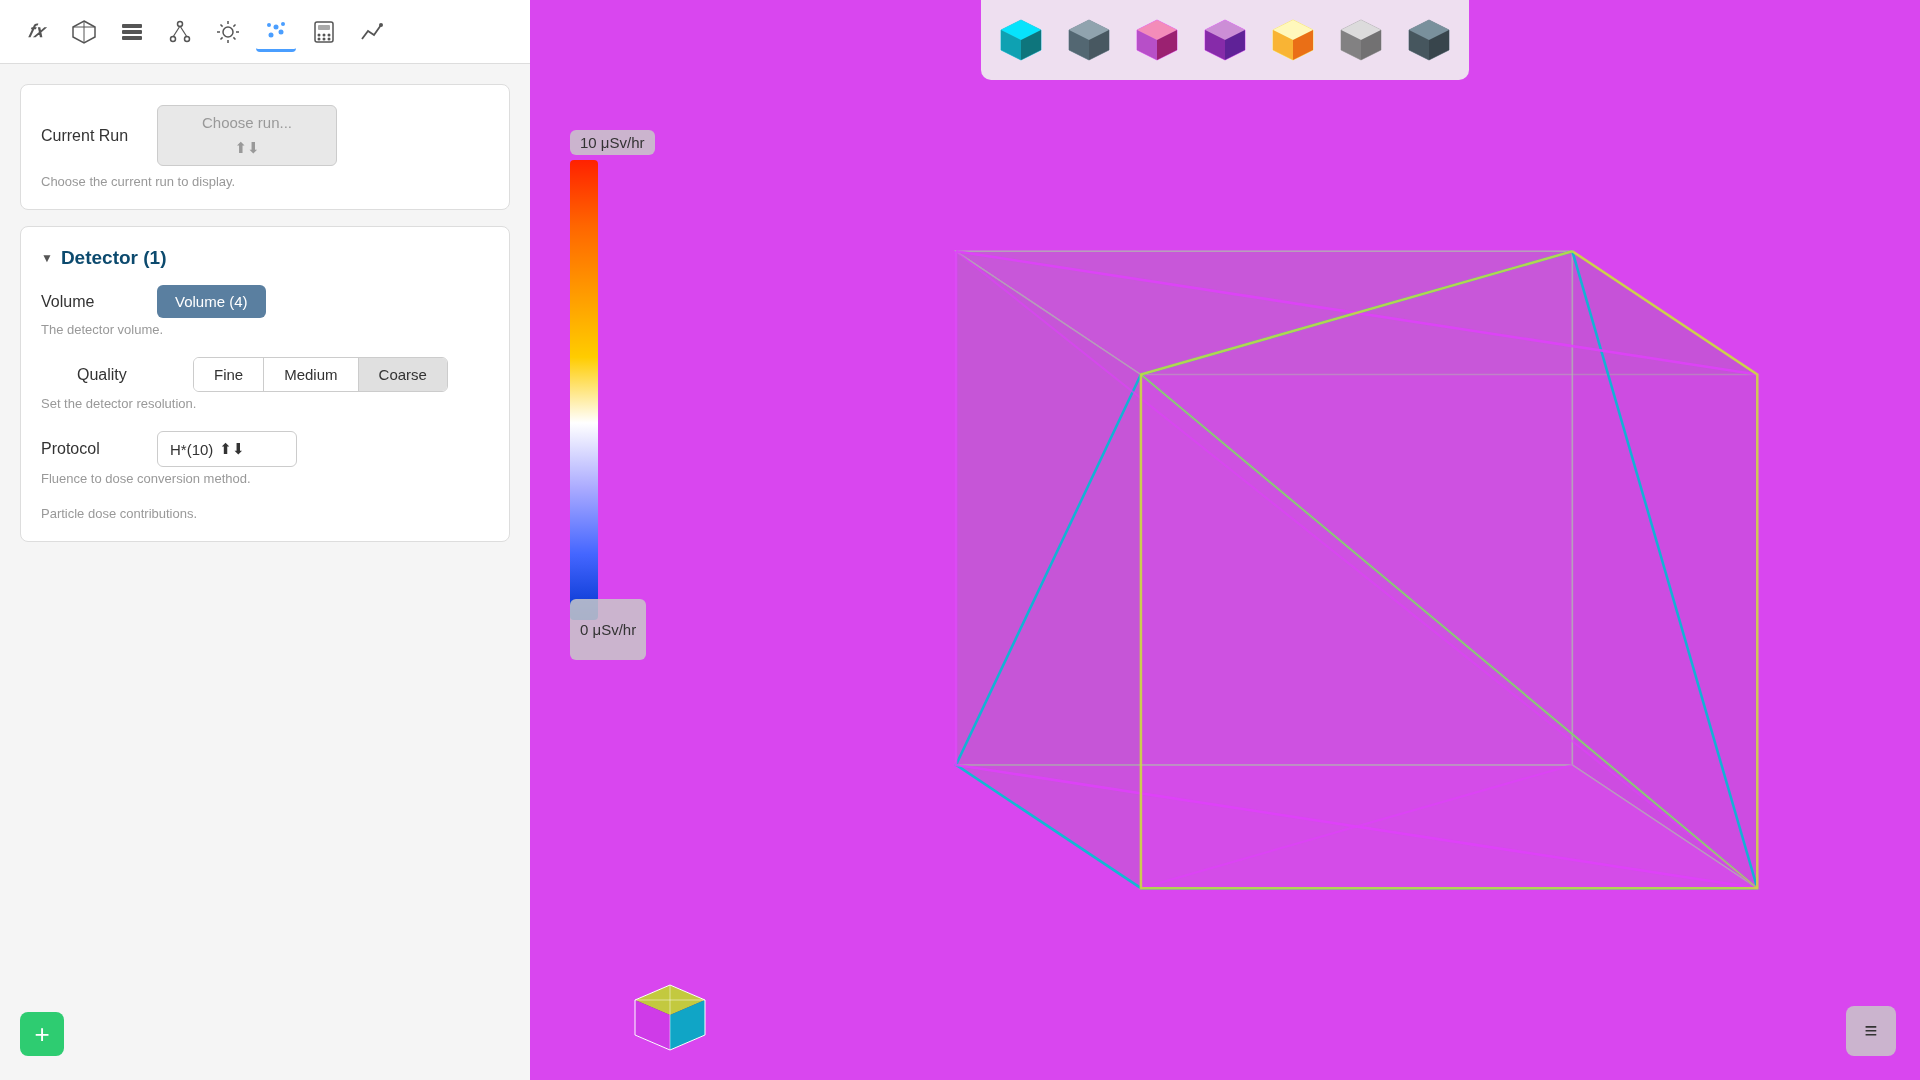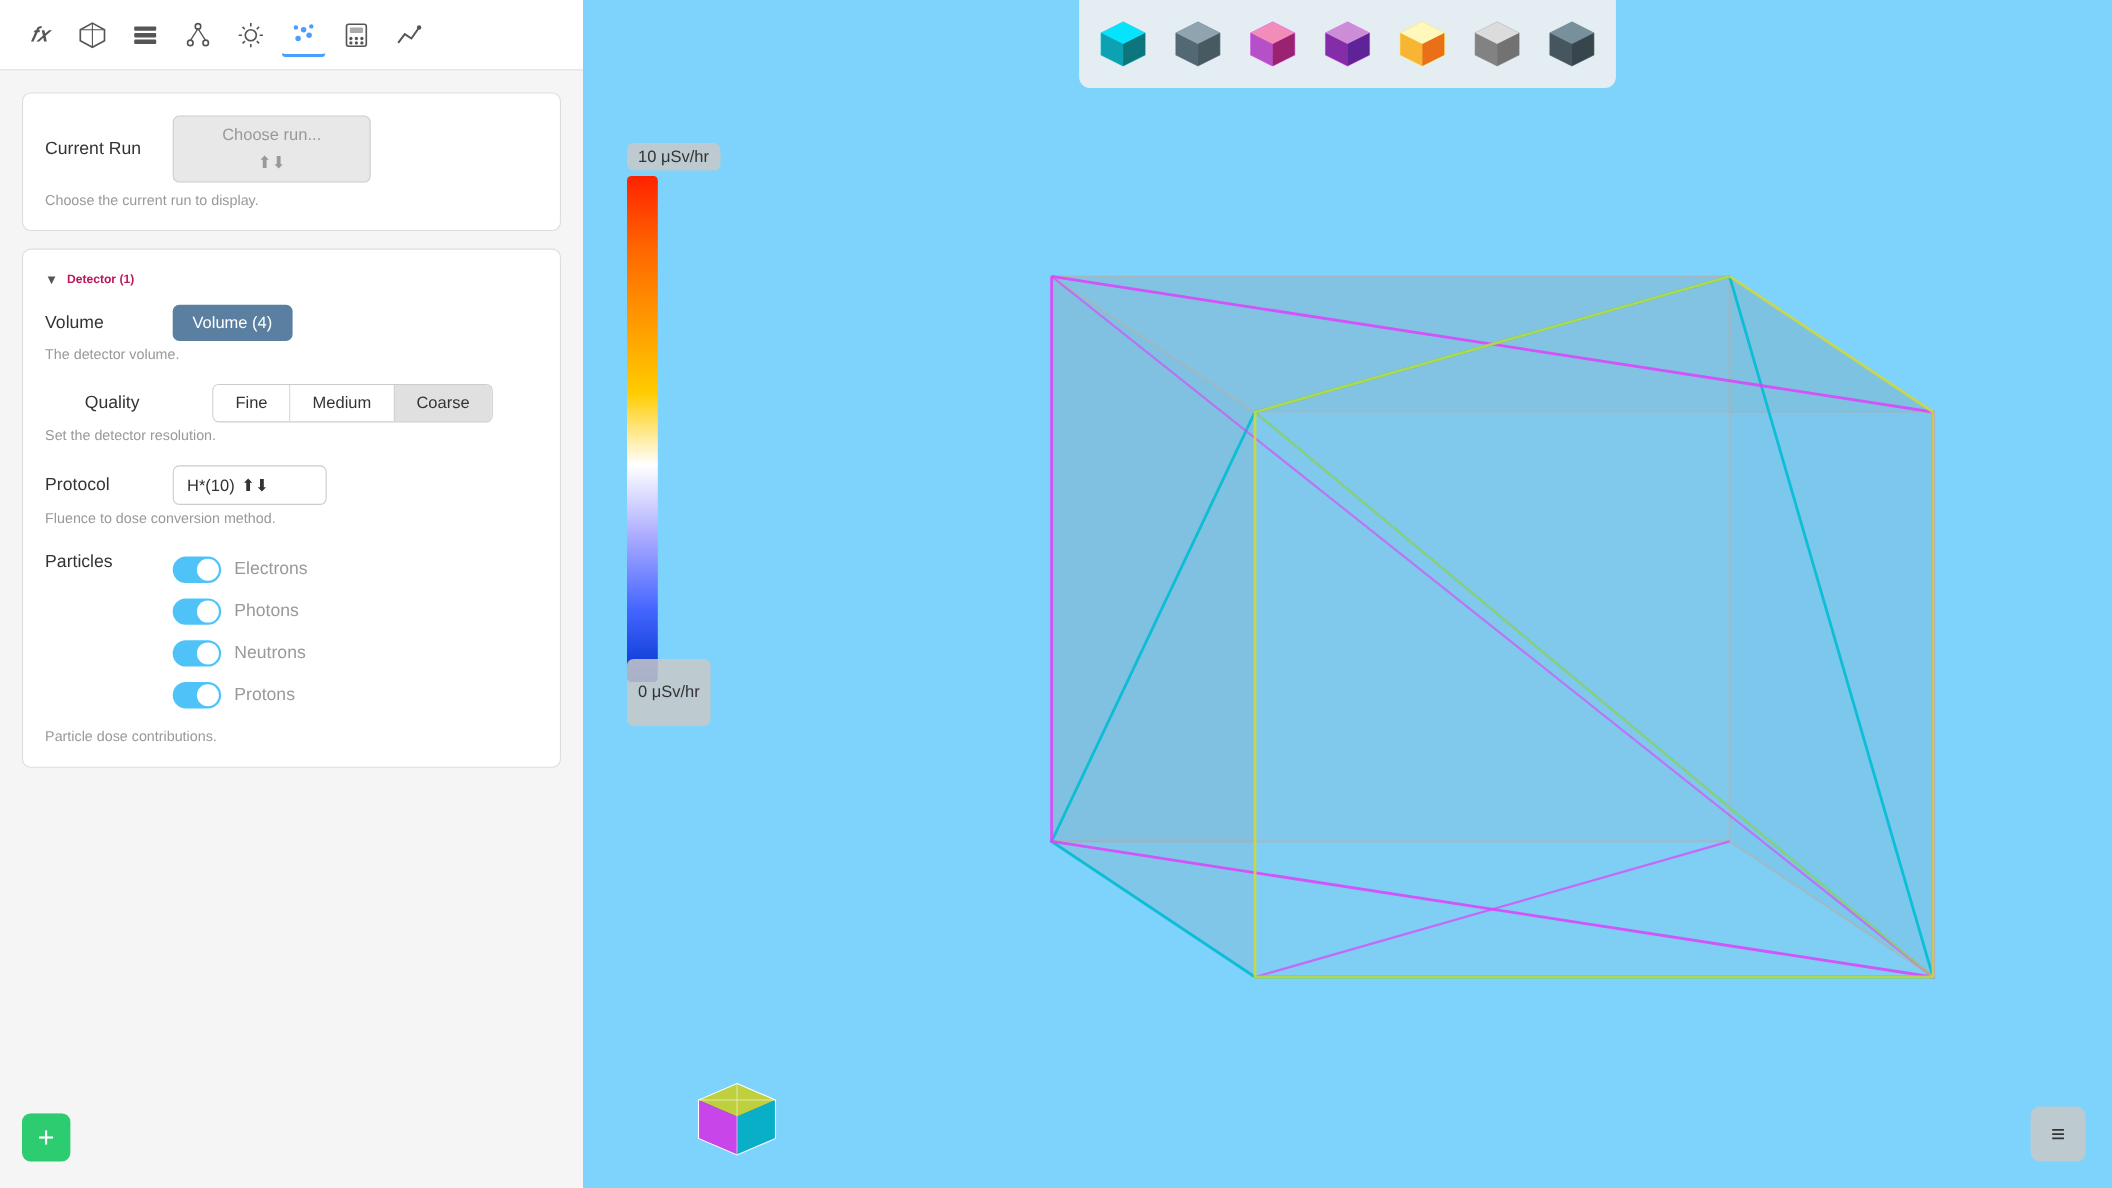--- a/index.html
+++ b/index.html
@@ -103,23 +103,23 @@
 
     
     .section-header {
       display: flex;
       align-items: center;
       gap: 8px;
       margin-bottom: 16px;
       cursor: pointer;
     }
     .section-header-title {
-      font-size: 11px;
+      font-size: 19px;
       font-weight: 600;
-      color: #be185d;
+      color: #0c4a6e;
     }
     .chevron {
       font-size: 12px;
       color: #555;
     }
 
     .volume-btn {
       background: #5a7fa0;
       color: #fff;
       border: none;
@@ -212,21 +212,21 @@
       cursor: pointer;
       font-size: 26px;
       color: #fff;
       font-weight: 300;
       z-index: 100;
     }
 
     
     #viewport {
       flex: 1;
-      background: #7dd3fc;
+      background: #d946ef;
       position: relative;
       overflow: hidden;
     }
 
     
     #object-toolbar {
       position: absolute;
       top: 0;
       left: 50%;
       transform: translateX(-50%);
@@ -435,41 +435,20 @@
 
       <div class="field-row" style="margin-bottom:4px;">
         <span class="field-label">Protocol</span>
         <div class="protocol-select">
           <span>H*(10)</span>
           <span>⬆⬇</span>
         </div>
       </div>
       <div class="field-hint" style="margin-bottom:20px;">Fluence to dose conversion method.</div>
 
-      <div class="field-row" style="align-items:flex-start;margin-bottom:4px;">
-        <span class="field-label" style="padding-top:4px;">Particles</span>
-        <div class="particles-section">
-          <div class="particle-row">
-            <div class="toggle"></div>
-            <span class="particle-label">Electrons</span>
-          </div>
-          <div class="particle-row">
-            <div class="toggle"></div>
-            <span class="particle-label">Photons</span>
-          </div>
-          <div class="particle-row">
-            <div class="toggle"></div>
-            <span class="particle-label">Neutrons</span>
-          </div>
-          <div class="particle-row">
-            <div class="toggle"></div>
-            <span class="particle-label">Protons</span>
-          </div>
-        </div>
-      </div>
       <div class="field-hint">Particle dose contributions.</div>
     </div>
 
   </div>
 
   <div id="add-button">+</div>
 </div>
 
 <div id="viewport">
 

